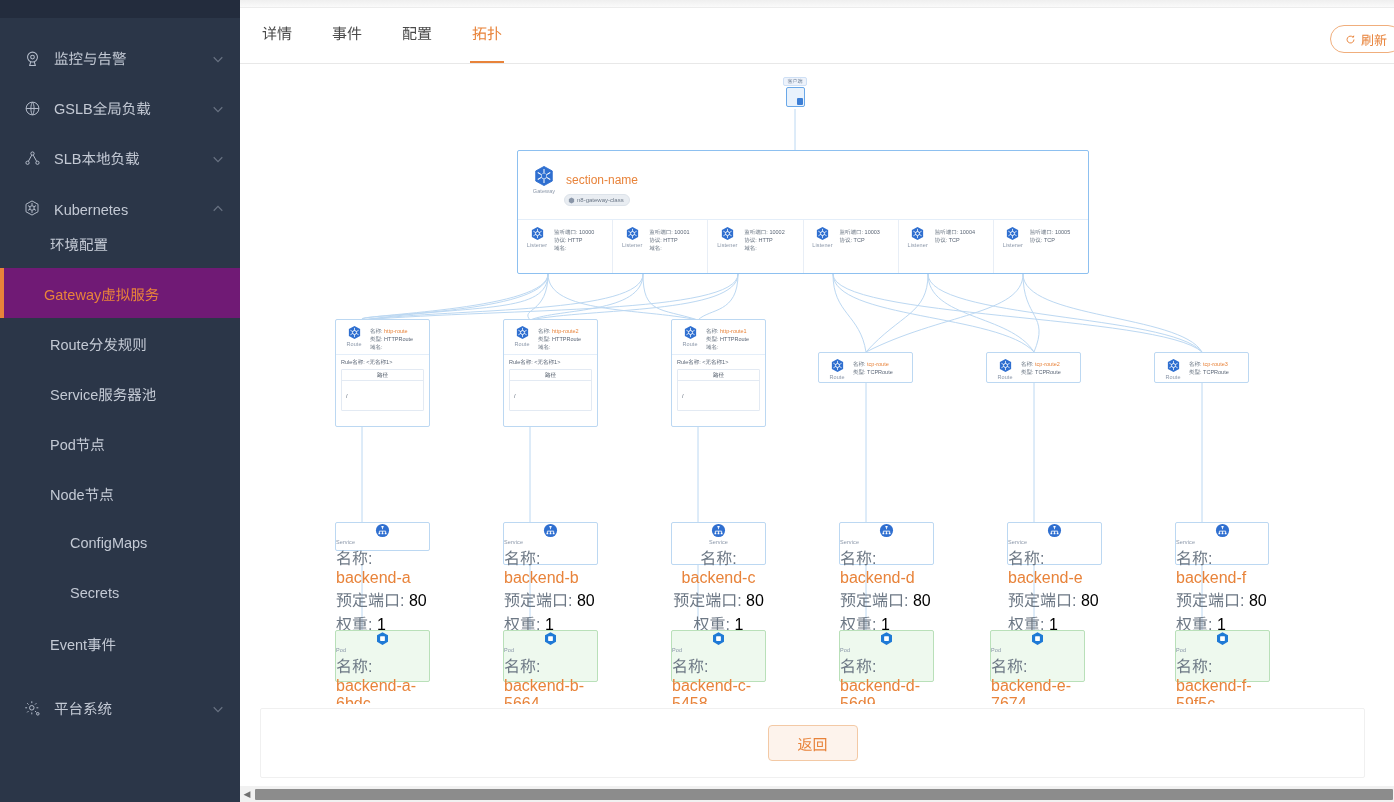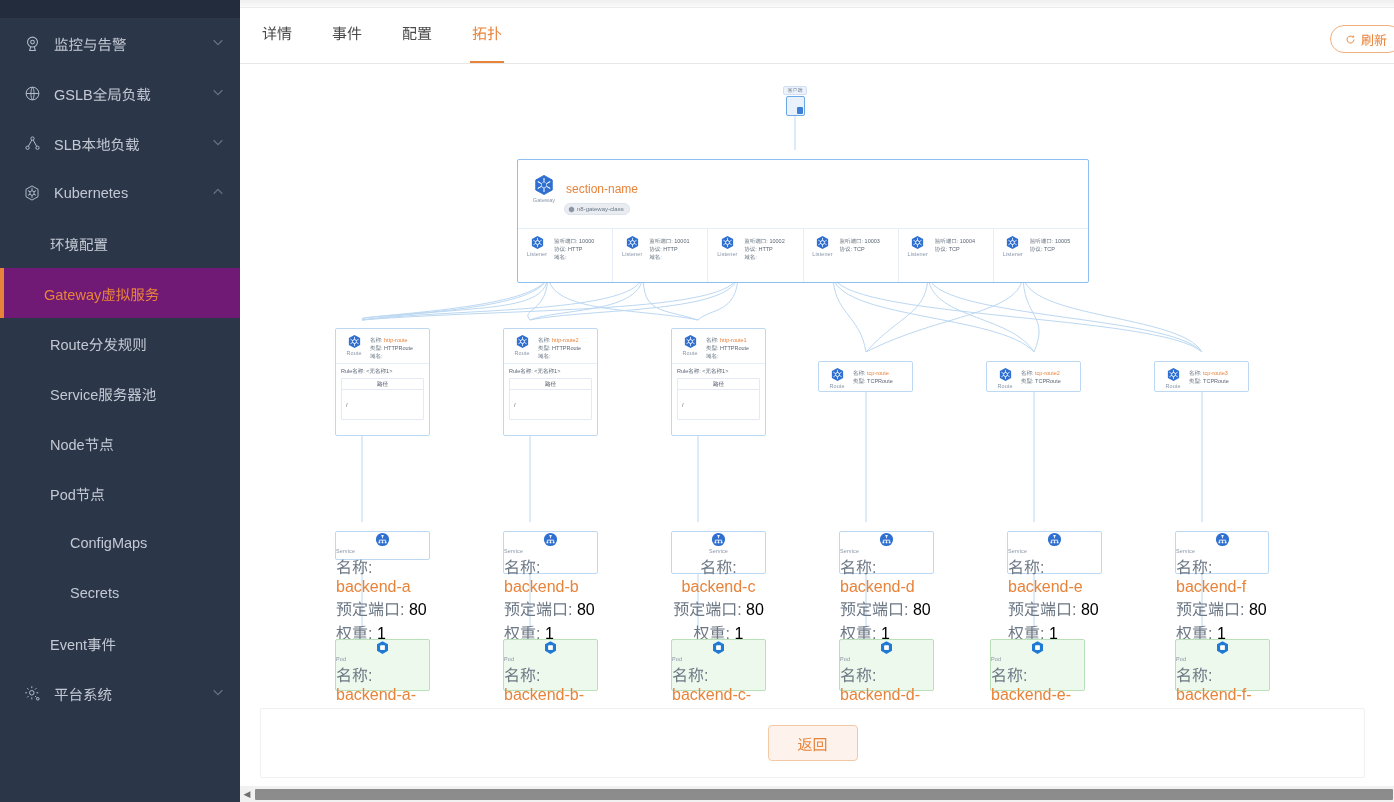--- a/index.html
+++ b/index.html
@@ -18,21 +18,21 @@
     position: absolute; left: 0; top: 0;
     width: 240px; height: 802px;
     background: #2b3648;
     overflow: hidden;
   }
   #sidebar-topbar {
     height: 18px; background: #232c3d;
   }
   .nav-item {
     position: relative;
-    display: flex; align-items: center;
+    display: flex; align-items: flex-end;
     height: 50px;
     padding-left: 22px; padding-right: 16px;
     color: #c3c9d4;
     font-size: 14.5px;
     cursor: pointer;
     white-space: nowrap;
   }
   .nav-item .nav-ico {
     width: 20px; height: 20px;
     margin-right: 12px;
@@ -116,21 +116,21 @@
 
   
   #canvas {
     position: absolute; left: 20px; top: 64px;
     width: 1134px; height: 640px;
     background: #fff;
     overflow: hidden;
   }
   #edges { position: absolute; left: 0; top: 0; width: 1134px; height: 640px; }
 
-  .node { position: absolute; background: #fff; margin-top: 9px; }
+  .node { position: absolute; background: #fff; }
 
   
   #client-node {
     left: 523px; top: 13px; width: 24px; text-align: center;
   }
   .client-cap {
     font-size: 5px; color: #7a8aa0; background:#eef3fb;
     border:1px solid #cfe0f5; border-radius:2px;
     line-height: 7px; padding: 0 1px; margin-bottom: 1px;
     white-space: nowrap; transform-origin: center;
@@ -327,24 +327,24 @@
         <div class="nav-sub active">
           <span class="nav-label">Gateway虚拟服务</span>
         </div>
         <div class="nav-sub">
           <span class="nav-label">Route分发规则</span>
         </div>
         <div class="nav-sub">
           <span class="nav-label">Service服务器池</span>
         </div>
         <div class="nav-sub">
+          <span class="nav-label">Pod节点</span>
+        </div>
+        <div class="nav-sub">
           <span class="nav-label">Node节点</span>
-        </div>
-        <div class="nav-sub">
-          <span class="nav-label">Pod节点</span>
         </div>
         <div class="nav-sub lvl3">
           <span class="nav-label">ConfigMaps</span>
         </div>
         <div class="nav-sub lvl3">
           <span class="nav-label">Secrets</span>
         </div>
         <div class="nav-sub">
           <span class="nav-label">Event事件</span>
         </div>

